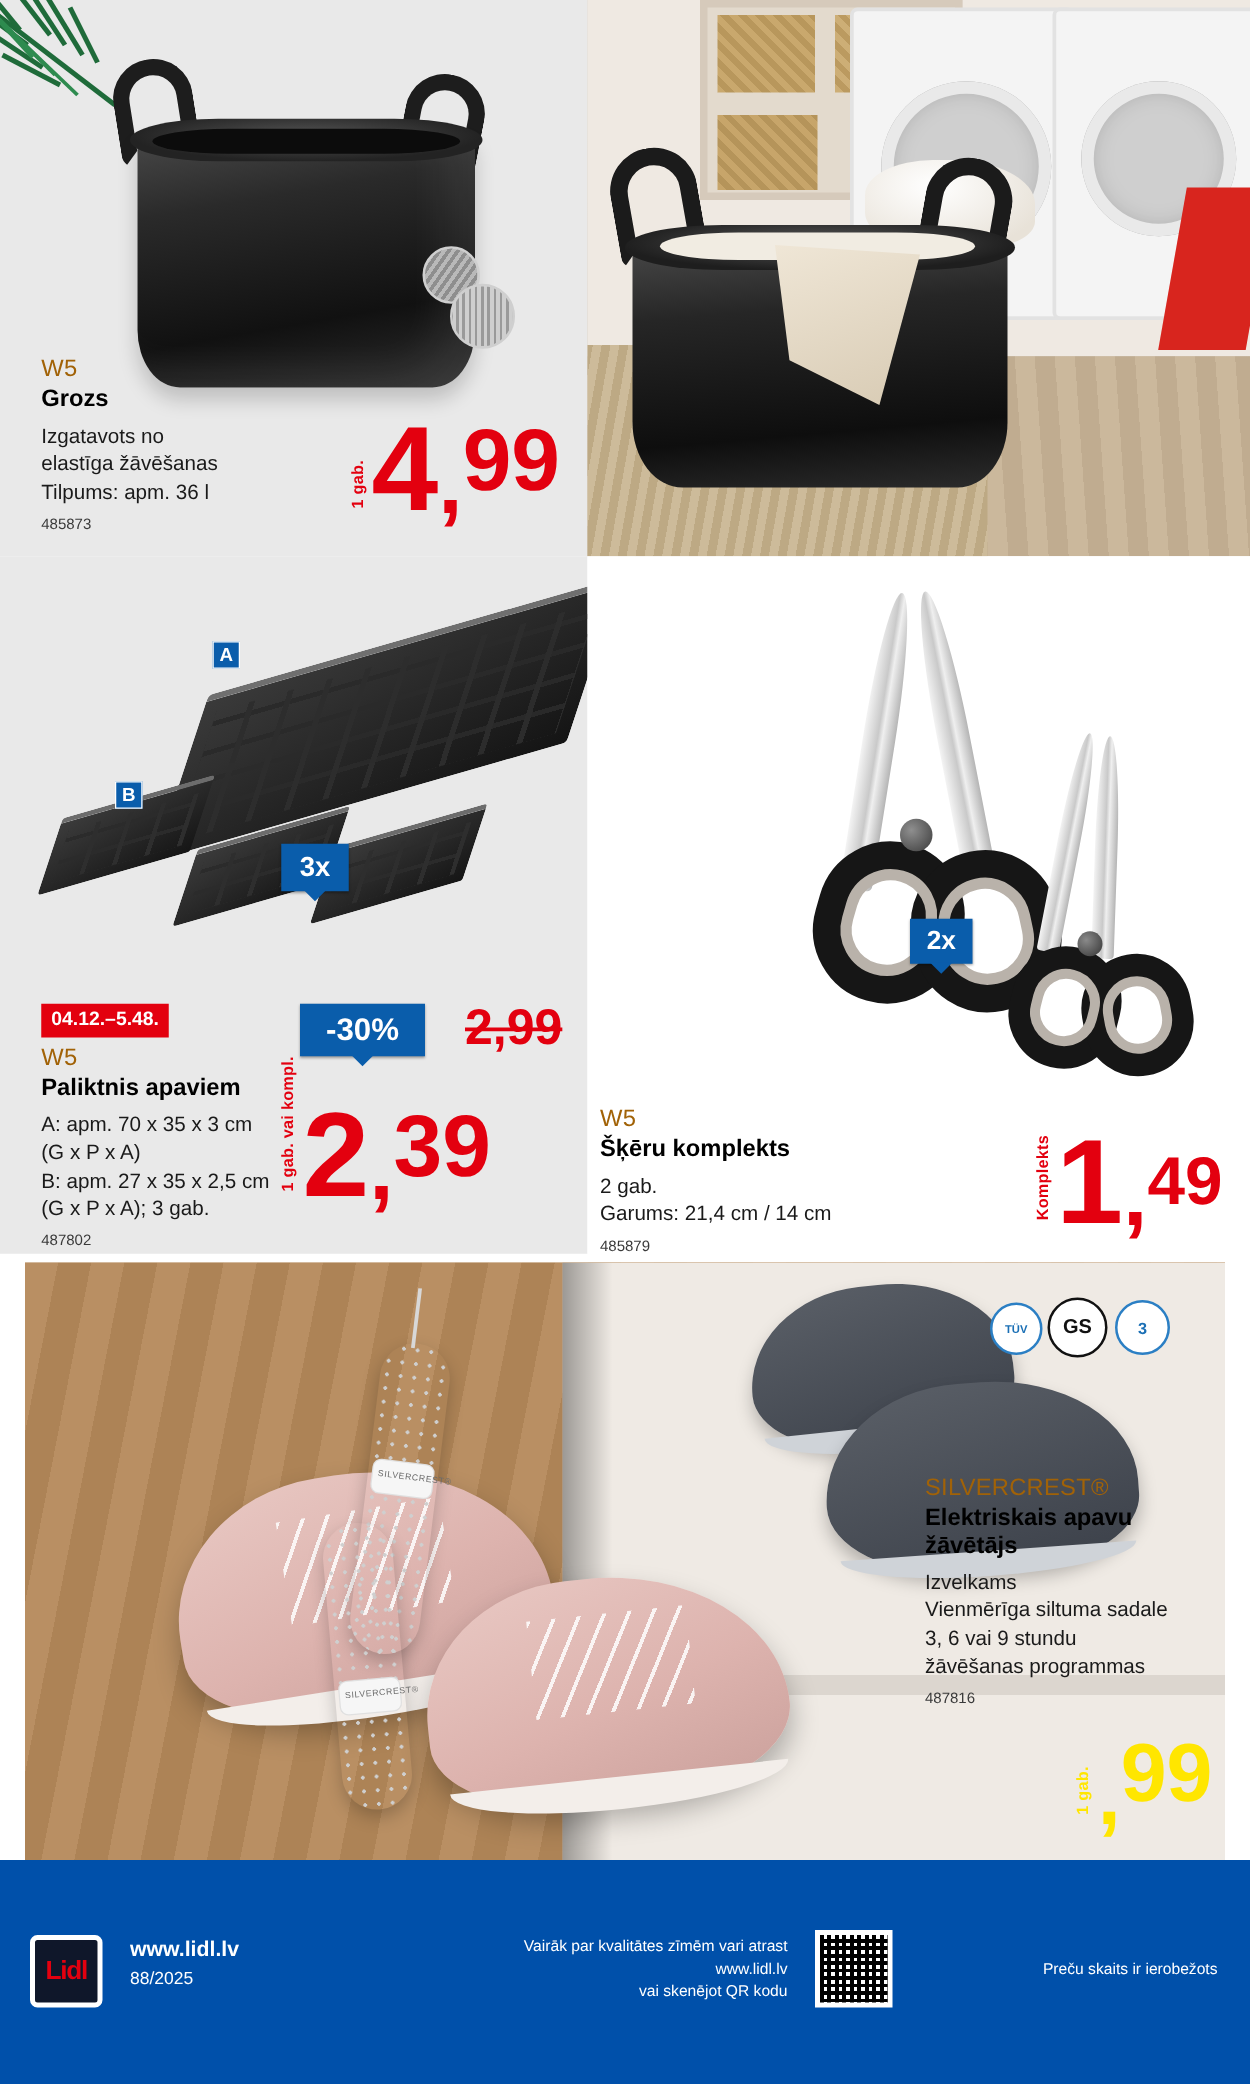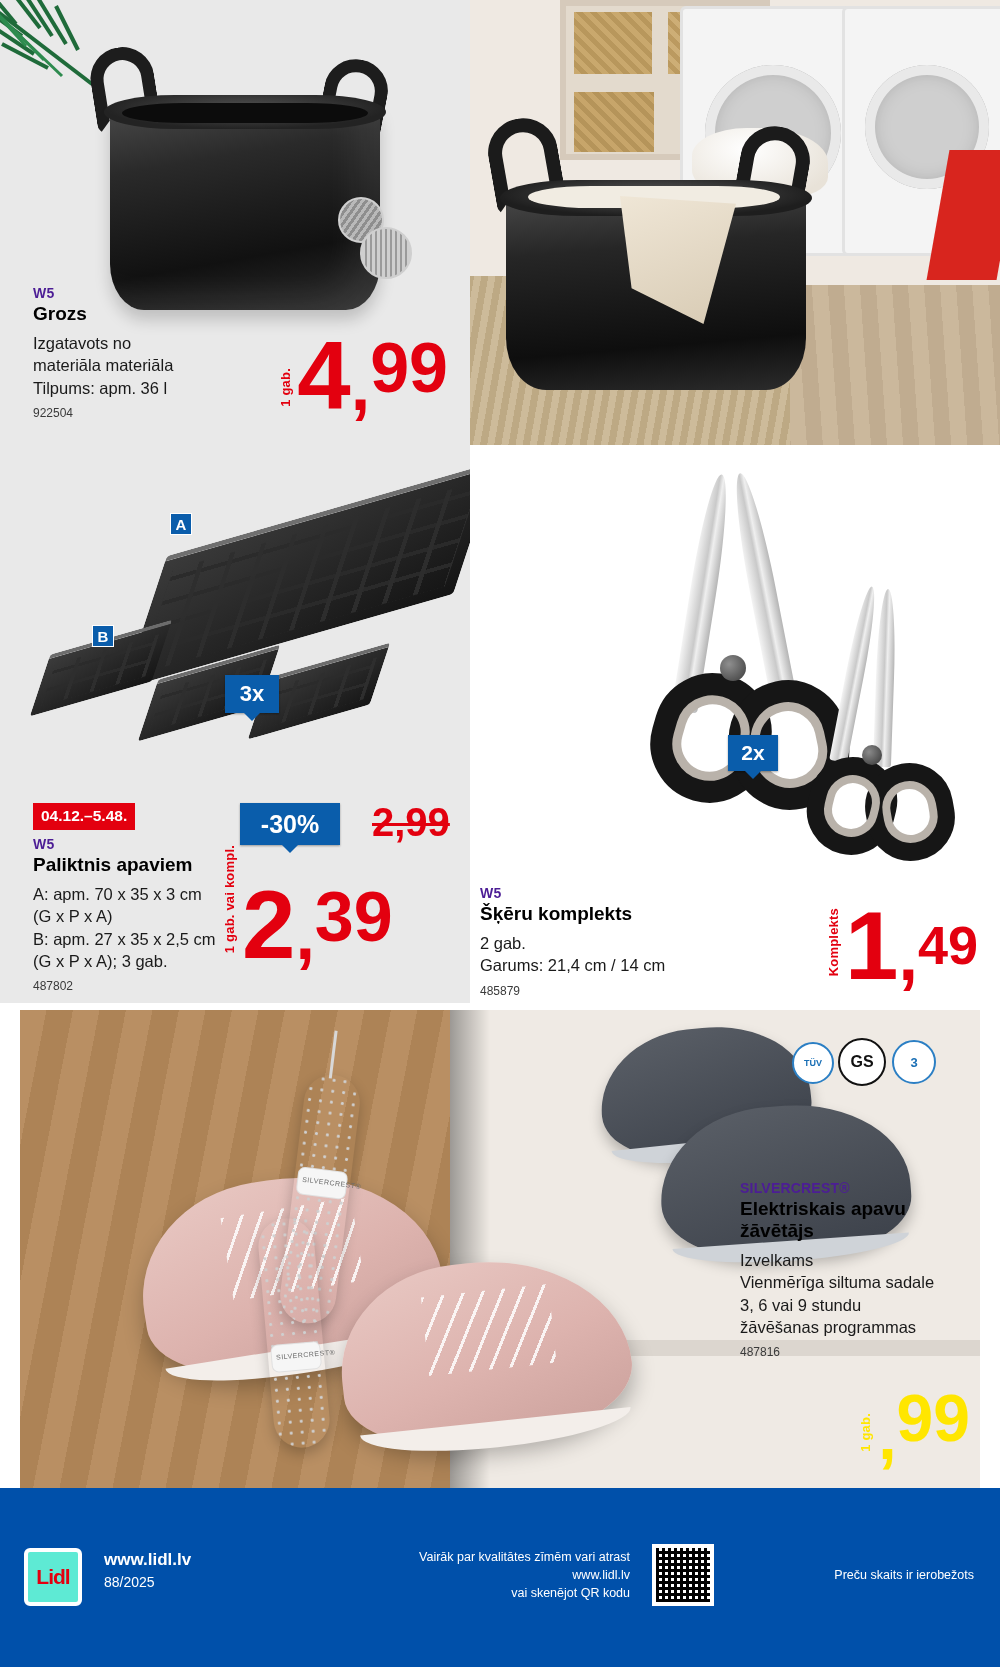--- a/index.html
+++ b/index.html
@@ -6,21 +6,21 @@
   html, body {
     width: 1000px; height: 1667px;
     font-family: "Liberation Sans", sans-serif;
     background: #ffffff;
     overflow: hidden;
   }
   .page { position: relative; width: 1000px; height: 1667px; background:#fff; }
 
   
   .abs { position: absolute; }
-  .brand { font-weight: bold; font-size: 14px; color:#4c1d95; letter-spacing:0.2px; }
+  .brand { font-weight: normal; font-size: 19px; color:#a16207; letter-spacing:0.2px; }
   .prodname { font-weight: bold; font-size: 19px; color:#000; }
   .desc { font-size: 16.5px; color:#1a1a1a; line-height: 1.35; }
   .artno { font-size: 12px; color:#3a3a3a; margin-top:7px; }
   .price-red { color:#e3000f; font-weight: bold; }
   .price-main { font-family:"Liberation Sans", sans-serif; font-weight:bold; line-height:0.85; }
   .vert-label {
     writing-mode: vertical-rl; transform: rotate(180deg);
     font-size: 13px; font-weight:bold; color:#e3000f; letter-spacing:0.2px;
   }
   .badge-blue {
@@ -280,21 +280,21 @@
   .cert.c2{ left:818px; top:28px; width:48px; height:48px; border-color:#111; color:#111; font-size:16px; }
   .cert.c3{ left:872px; top:30px; width:44px; height:44px; font-size:13px; }
 
   #dryer-text{ position:absolute; left:740px; top:1180px; width:230px; }
   #dryer-price{ position:absolute; right:30px; top:1390px; display:flex; align-items:flex-end; }
   #dryer-price .vert-label{ color:#ffe600; margin-right:5px; margin-bottom:12px; }
 
   
   #footer{ left:0; top:1488px; width:1000px; height:179px; background:#0050aa; color:#fff; }
   #lidl-logo{
-    position:absolute; left:24px; top:60px; width:58px; height:58px; background:#5eead4;
+    position:absolute; left:24px; top:60px; width:58px; height:58px; background:#0f172a;
     border:4px solid #fff; border-radius:6px; display:flex; align-items:center; justify-content:center;
   }
   #lidl-logo span{ color:#e3000f; font-weight:bold; font-size:21px; letter-spacing:-1px; }
   #footer-url{ position:absolute; left:104px; top:62px; font-weight:bold; font-size:17px; }
   #footer-issue{ position:absolute; left:104px; top:86px; font-size:14px; }
   #footer-note{ position:absolute; left:370px; top:60px; width:260px; font-size:12.5px;
     line-height:1.45; text-align:right; }
   #qr{ position:absolute; left:652px; top:56px; width:62px; height:62px; background:#fff; padding:4px; }
   #qr .q{ width:100%; height:100%;
     background-image:
@@ -336,23 +336,23 @@
       <div class="tub-rim"></div>
       <div class="tub-rim-inner"></div>
       <div class="swatch one"></div>
       <div class="swatch two"></div>
     </div>
 
     <div class="abs" id="basket-text">
       <div class="brand">W5</div>
       <div class="prodname" style="margin-top:2px">Grozs</div>
       <div class="desc" style="margin-top:7px">Izgatavots no</div>
-      <div class="desc">materiāla materiāla</div>
+      <div class="desc">elastīga žāvēšanas</div>
       <div class="desc">Tilpums: apm. 36 l</div>
-      <div class="artno">922504</div>
+      <div class="artno">485873</div>
     </div>
 
     <div class="abs" id="basket-price">
       <div class="vert-label">1 gab.</div>
       <div class="price-red price-main" style="font-size:96px">4</div>
       <div class="price-red price-main" style="font-size:70px">,</div>
       <div class="price-red price-main" style="font-size:70px; margin-bottom:18px">99</div>
     </div>
   </div>
 

